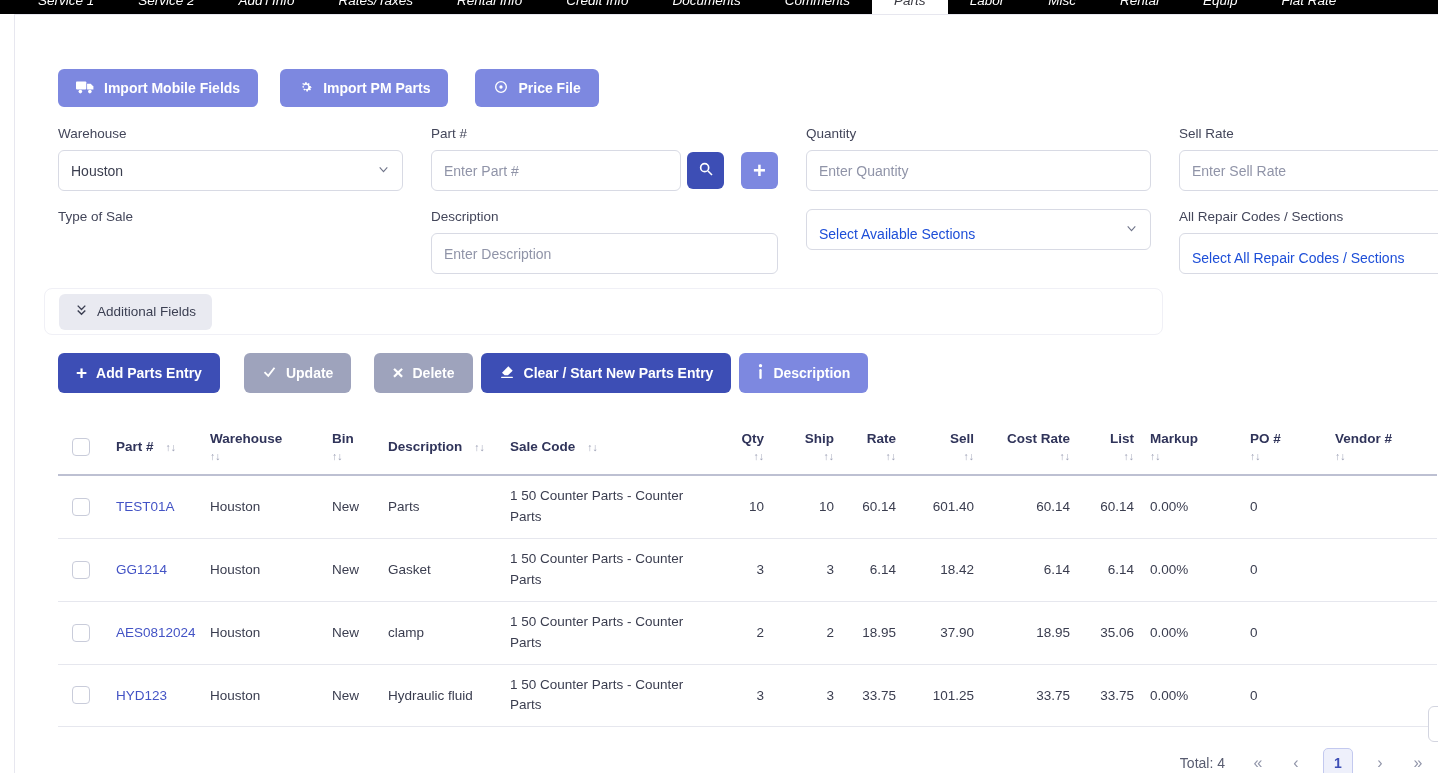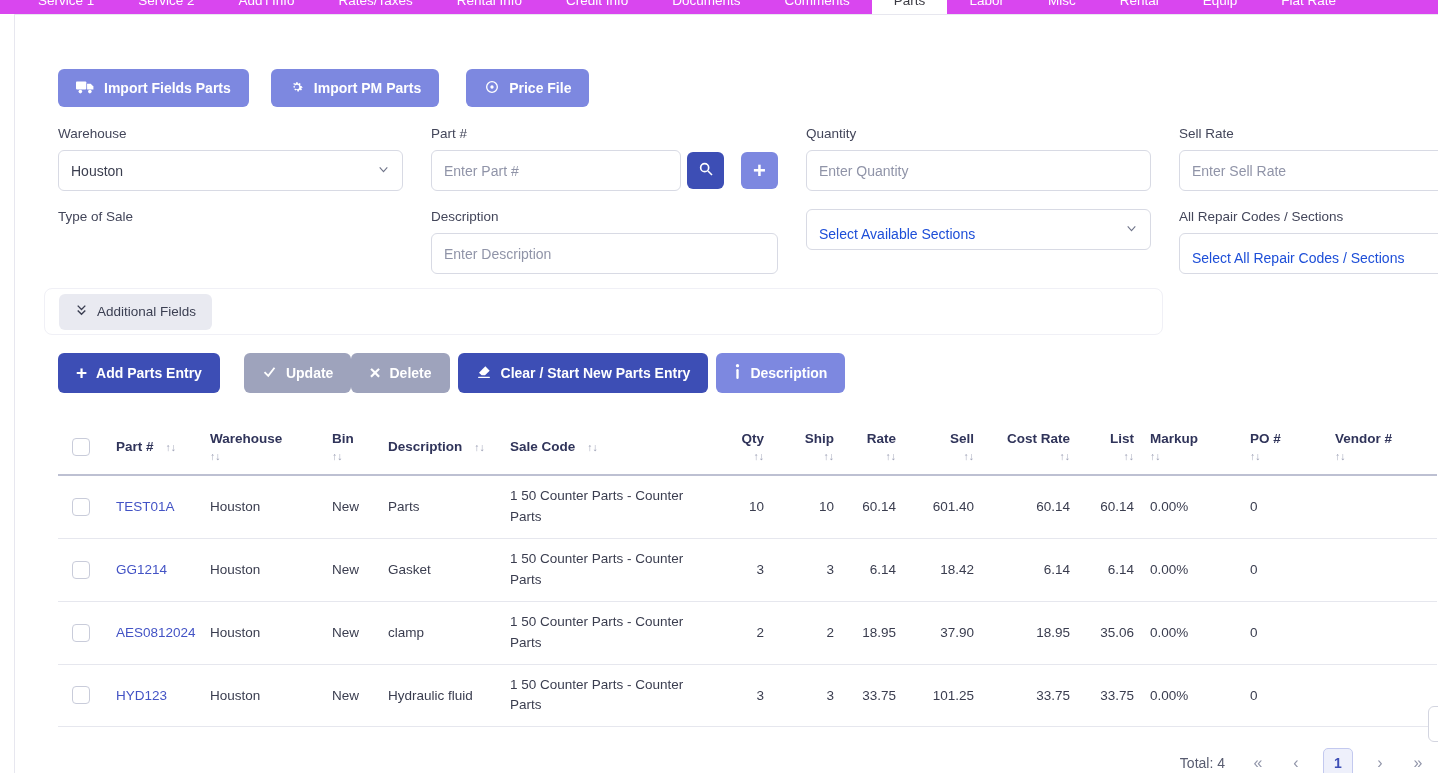--- a/index.html
+++ b/index.html
@@ -4,21 +4,21 @@
 <style>
   * { box-sizing: border-box; margin: 0; padding: 0; }
   html, body {
     width: 1438px; height: 773px; overflow: hidden;
     background: #ffffff;
     font-family: "Liberation Sans", sans-serif;
   }
   body { position: relative; }
 
   
-  .tabbar { position: relative; height: 14px; background: #d946ef; overflow: hidden; }
+  .tabbar { position: relative; height: 14px; background: #000000; overflow: hidden; font-style: italic; }
   .tabbar-inner { position: absolute; left: 16px; top: -20px; display: flex; height: 41px; }
   .tab {
     display: flex; align-items: center; padding: 0 22px; height: 41px;
     color: #ffffff; font-size: 13.5px; white-space: nowrap; cursor: pointer;
   }
   .tab.active { background: #ffffff; color: #3a3a42; }
 
   
   .card {
     position: relative; margin-left: 14px; width: 1424px; height: 759px;
@@ -77,21 +77,21 @@
   .addl-btn {
     display: inline-flex; align-items: center; gap: 9px; height: 36px; padding: 0 16px;
     background: #e9eaf1; border: none; border-radius: 6px; font-size: 13.5px;
     color: #3b3f52; font-family: inherit; cursor: pointer;
   }
 
   
   .actions { display: flex; margin-top: 18px; }
   .actions .btn { height: 40px; }
   .actions .btn.m24 { margin-right: 24px; }
-  .actions .btn.m23 { }
+  .actions .btn.m23 { margin-right: 23px; }
   .actions .btn.m8  { margin-right: 8px; }
 
   
   .table-wrap { margin-top: 26px; }
   table { border-collapse: collapse; width: 1379px; font-size: 13.5px; color: #3a3d4f; table-layout: fixed; }
   th {
     font-weight: 700; color: #30345a; text-align: left; padding: 12px 8px;
     border-bottom: 2px solid #bdc0d2; vertical-align: middle; font-size: 13.5px; cursor: pointer;
   }
   th .sort { color: #a0a4b8; font-size: 10.5px; font-weight: 400; margin-left: 12px; cursor: pointer; }
@@ -157,21 +157,21 @@
   <div class="toolbar">
     <button class="btn secondary">
       <span>
         <svg width="19" height="16" viewBox="0 0 24 18" fill="#fff">
             <rect x="0" y="2" width="13" height="10" rx="1"></rect>
             <path d="M14 5h4.6L22 8.4V12h-8z"></path>
             <circle cx="5.5" cy="14.8" r="2.3"></circle>
             <circle cx="17.5" cy="14.8" r="2.3"></circle>
           </svg>
       </span>
-      <span>Import Fields Parts</span>
+      <span>Import Mobile Fields</span>
     </button>
     <button class="btn secondary">
       <span>
         <svg width="16" height="16" viewBox="0 0 24 24" fill="#fff" fill-rule="evenodd">
             <path d="M12 8.5A3.5 3.5 0 1 0 12 15.5 3.5 3.5 0 0 0 12 8.5zM20.7 13.4l-1.8-.3a7 7 0 0 1-.5 1.2l1.1 1.5-1.6 1.6-1.5-1.1a7 7 0 0 1-1.2.5l-.3 1.8h-2.3l-.3-1.8a7 7 0 0 1-1.2-.5l-1.5 1.1-1.6-1.6 1.1-1.5a7 7 0 0 1-.5-1.2l-1.8-.3v-2.3l1.8-.3a7 7 0 0 1 .5-1.2L6.1 7.5l1.6-1.6 1.5 1.1a7 7 0 0 1 1.2-.5l.3-1.8h2.3l.3 1.8a7 7 0 0 1 1.2.5l1.5-1.1 1.6 1.6-1.1 1.5a7 7 0 0 1 .5 1.2l1.8.3z"></path>
           </svg>
       </span>
       <span>Import PM Parts</span>
     </button>
     <button class="btn secondary">

